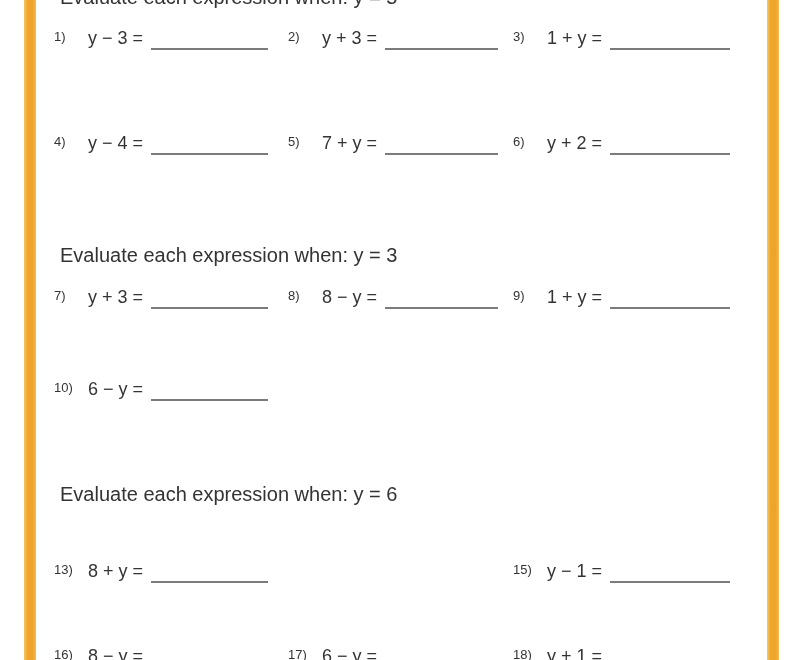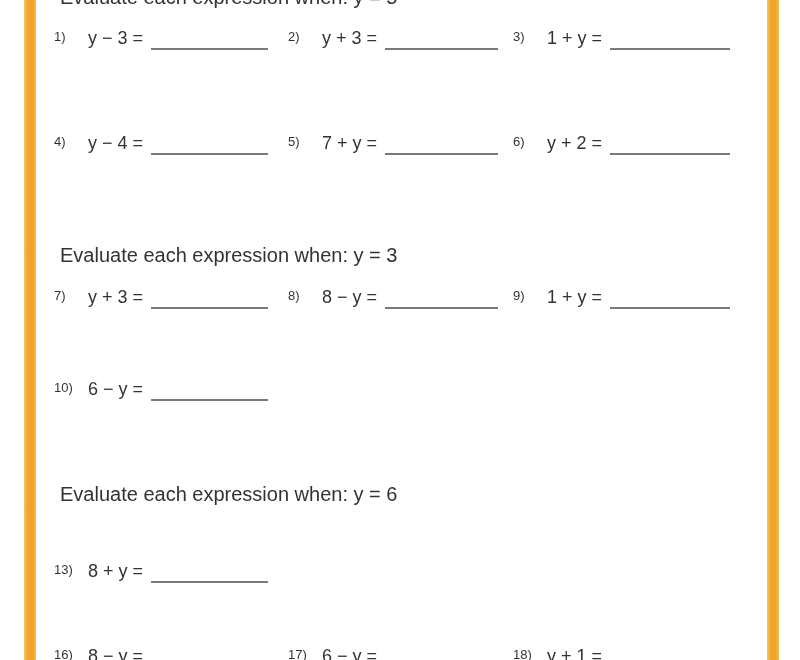--- a/index.html
+++ b/index.html
@@ -135,20 +135,25 @@
   </div>
 
   <div class="heading h2">Evaluate each expression when: y = 6</div>
 
   <div class="prow r5">
     <div class="cell c1">
       <span class="num">13)</span>
       <span class="expr">8 + y =</span>
       <span class="line"></span>
     </div>
+    <div class="cell c3">
+      <span class="num">15)</span>
+      <span class="expr">y − 1 =</span>
+      <span class="line"></span>
+    </div>
   </div>
 
   <div class="prow r6">
     <div class="cell c1">
       <span class="num">16)</span>
       <span class="expr">8 − y =</span>
 
     </div>
     <div class="cell c2">
       <span class="num">17)</span>

